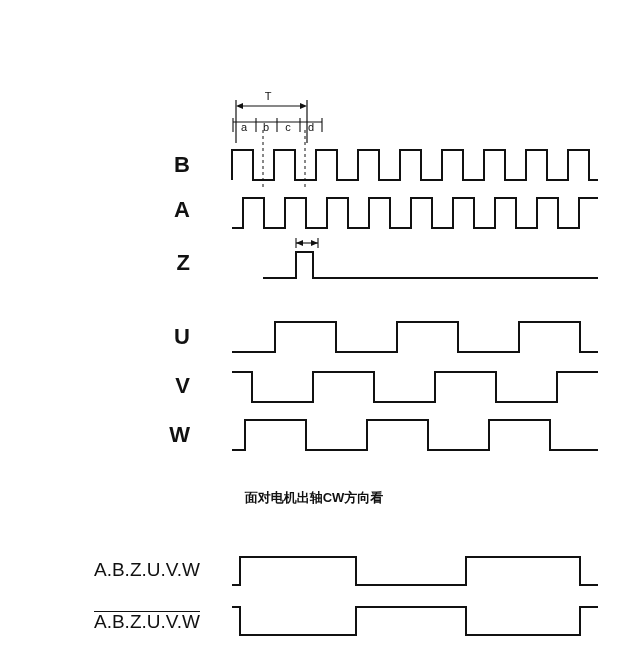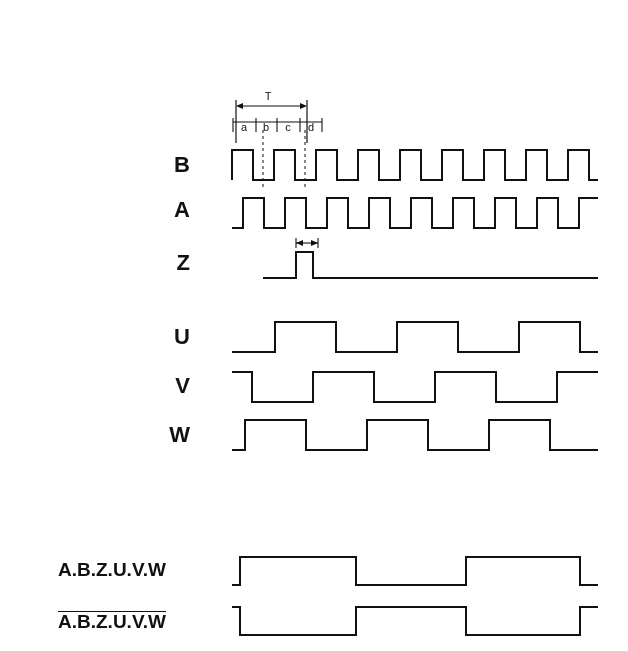--- a/index.html
+++ b/index.html
@@ -49,23 +49,24 @@
     text-align: center;
     font-family: "Liberation Sans", sans-serif;
     font-size: 13px;
     font-weight: 700;
     color: #111111;
   }
   .bottom-label {
     position: absolute;
     font-family: "Liberation Sans", sans-serif;
     font-size: 19px;
-    font-weight: 700;
+    font-weight: 400;
     color: #111111;
     white-space: nowrap;
+    margin-left: 36px;
   }
   .ov {
     border-top: 1.5px solid #111111;
     padding-top: 0px;
     display: inline-block;
     line-height: 1.05;
   }
   svg { position: absolute; left: 0; top: 0; }
 </style>
 </head>
@@ -151,17 +152,18 @@
 
     <g font-family="Liberation Sans, sans-serif" fill="#111111">
       <text x="268" y="100" font-size="11" text-anchor="middle">T</text>
       <text x="244" y="131" font-size="11" text-anchor="middle">a</text>
       <text x="266" y="131" font-size="11" text-anchor="middle">b</text>
       <text x="288" y="131" font-size="11" text-anchor="middle">c</text>
       <text x="311" y="131" font-size="11" text-anchor="middle">d</text>
     </g>
   </svg>
 
+  <div class="caption">面对电机出轴CW方向看</div>
 
   <div class="bottom-label" style="left:58px; top:559px;">A.B.Z.U.V.W</div>
   <div class="bottom-label" style="left:58px; top:611px;"><span class="ov">A.B.Z.U.V.W</span></div>
 
 </div>
 
 </body></html>

